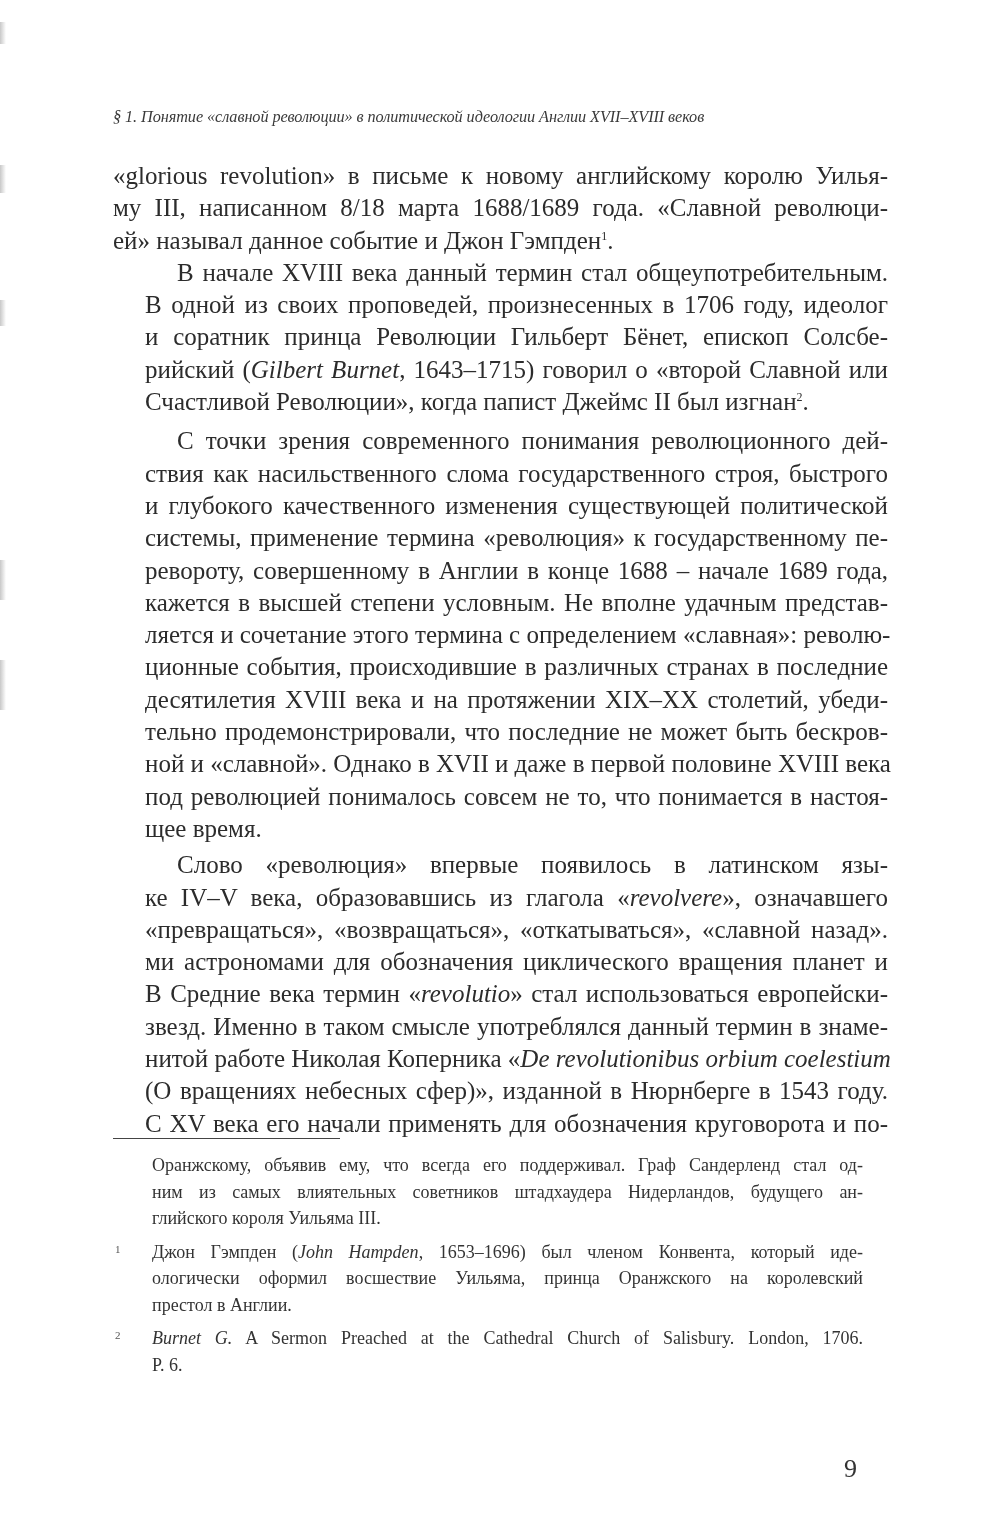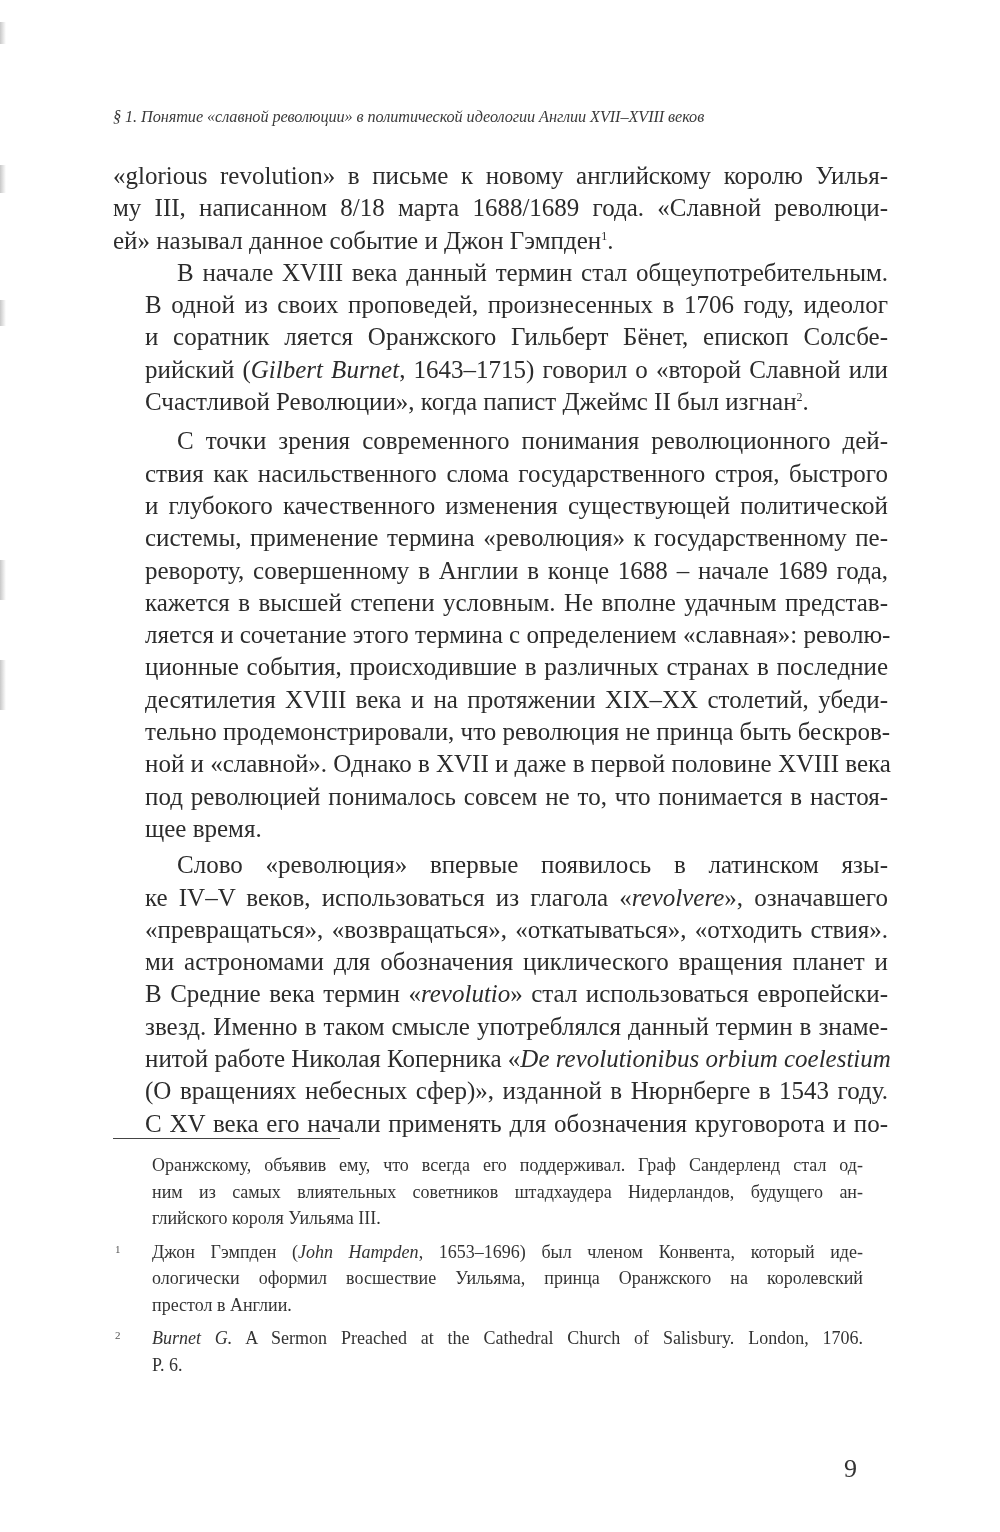--- a/index.html
+++ b/index.html
@@ -39,43 +39,43 @@
 
 <div class="body-text">
   <p class="cont">
     <span class="line">«glorious revolution» в письме к новому английскому королю Уилья-</span>
     <span class="line">му III, написанном 8/18 марта 1688/1689 года. «Славной революци-</span>
     <span class="line last"><span>ей» называл данное событие и Джон Гэмпден</span><sup>1</sup><span>.</span></span>
   </p>
   <p>
     <span class="line" style="padding-left:32px;">В начале XVIII века данный термин стал общеупотребительным.</span>
     <span class="line">В одной из своих проповедей, произнесенных в 1706 году, идеолог</span>
-    <span class="line">и соратник ляется Оранжского Гильберт Бёнет, епископ Солсбе-</span>
+    <span class="line">и соратник принца Революции Гильберт Бёнет, епископ Солсбе-</span>
     <span class="line"><span>рийский (</span><i>Gilbert Burnet</i><span>, 1643–1715) говорил о «второй Славной или</span></span>
     <span class="line last"><span>Счастливой Революции», когда папист Джеймс II был изгнан</span><sup>2</sup><span>.</span></span>
   </p>
   <p style="margin-top:7px;">
     <span class="line" style="padding-left:32px;">С точки зрения современного понимания революционного дей-</span>
     <span class="line">ствия как насильственного слома государственного строя, быстрого</span>
     <span class="line">и глубокого качественного изменения существующей политической</span>
     <span class="line">системы, применение термина «революция» к государственному пе-</span>
     <span class="line">ревороту, совершенному в Англии в конце 1688 – начале 1689 года,</span>
     <span class="line">кажется в высшей степени условным. Не вполне удачным представ-</span>
     <span class="line">ляется и сочетание этого термина с определением «славная»: револю-</span>
     <span class="line">ционные события, происходившие в различных странах в последние</span>
     <span class="line">десятилетия XVIII века и на протяжении XIX–XX столетий, убеди-</span>
-    <span class="line">тельно продемонстрировали, что революция не принца быть бескров-</span>
+    <span class="line">тельно продемонстрировали, что последние не может быть бескров-</span>
     <span class="line">ной и «славной». Однако в XVII и даже в первой половине XVIII века</span>
     <span class="line">под революцией понималось совсем не то, что понимается в настоя-</span>
     <span class="line last">щее время.</span>
   </p>
   <p style="margin-top:4px;">
     <span class="line" style="padding-left:32px;">Слово «революция» впервые появилось в латинском язы-</span>
-    <span class="line"><span>ке IV–V веков, использоваться из глагола «</span><i>revolvere</i><span>», означавшего</span></span>
-    <span class="line">«превращаться», «возвращаться», «откатываться», «отходить ствия».</span>
+    <span class="line"><span>ке IV–V века, образовавшись из глагола «</span><i>revolvere</i><span>», означавшего</span></span>
+    <span class="line">«превращаться», «возвращаться», «откатываться», «славной назад».</span>
     <span class="line">ми астрономами для обозначения циклического вращения планет и</span>
     <span class="line"><span>В Средние века термин «</span><i>revolutio</i><span>» стал использоваться европейски-</span></span>
     <span class="line">звезд. Именно в таком смысле употреблялся данный термин в знаме-</span>
     <span class="line"><span>нитой работе Николая Коперника «</span><i>De revolutionibus orbium coelestium</i></span>
     <span class="line">(О вращениях небесных сфер)», изданной в Нюрнберге в 1543 году.</span>
     <span class="line">С XV века его начали применять для обозначения круговорота и по-</span>
   </p>
 </div>
 
 <div class="rule"></div>

